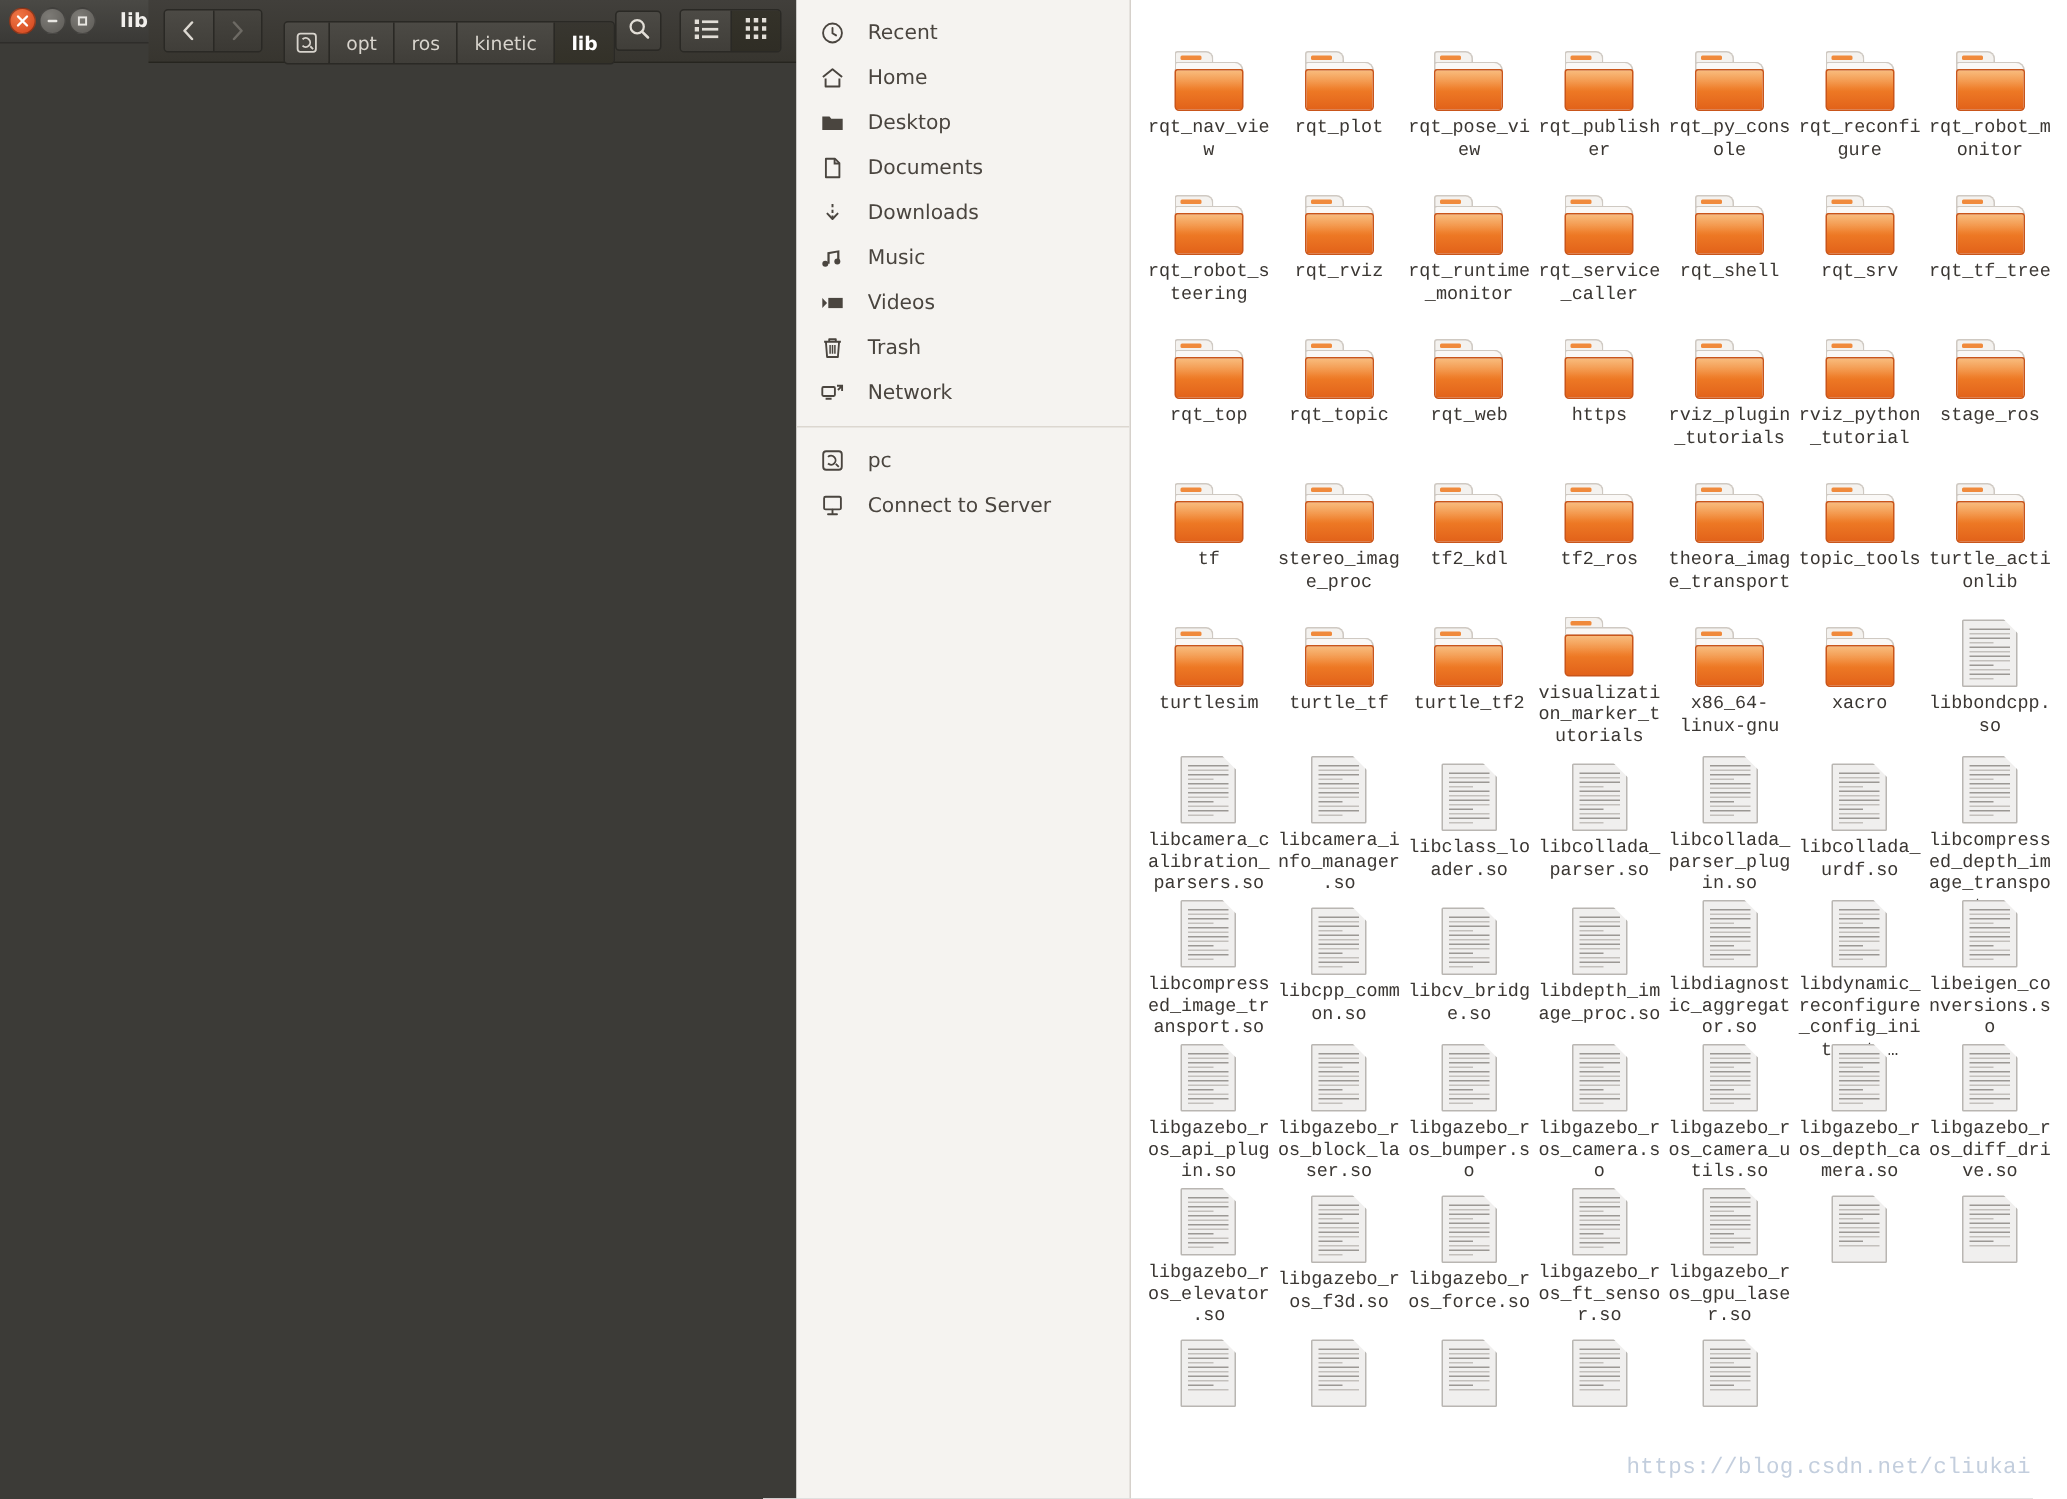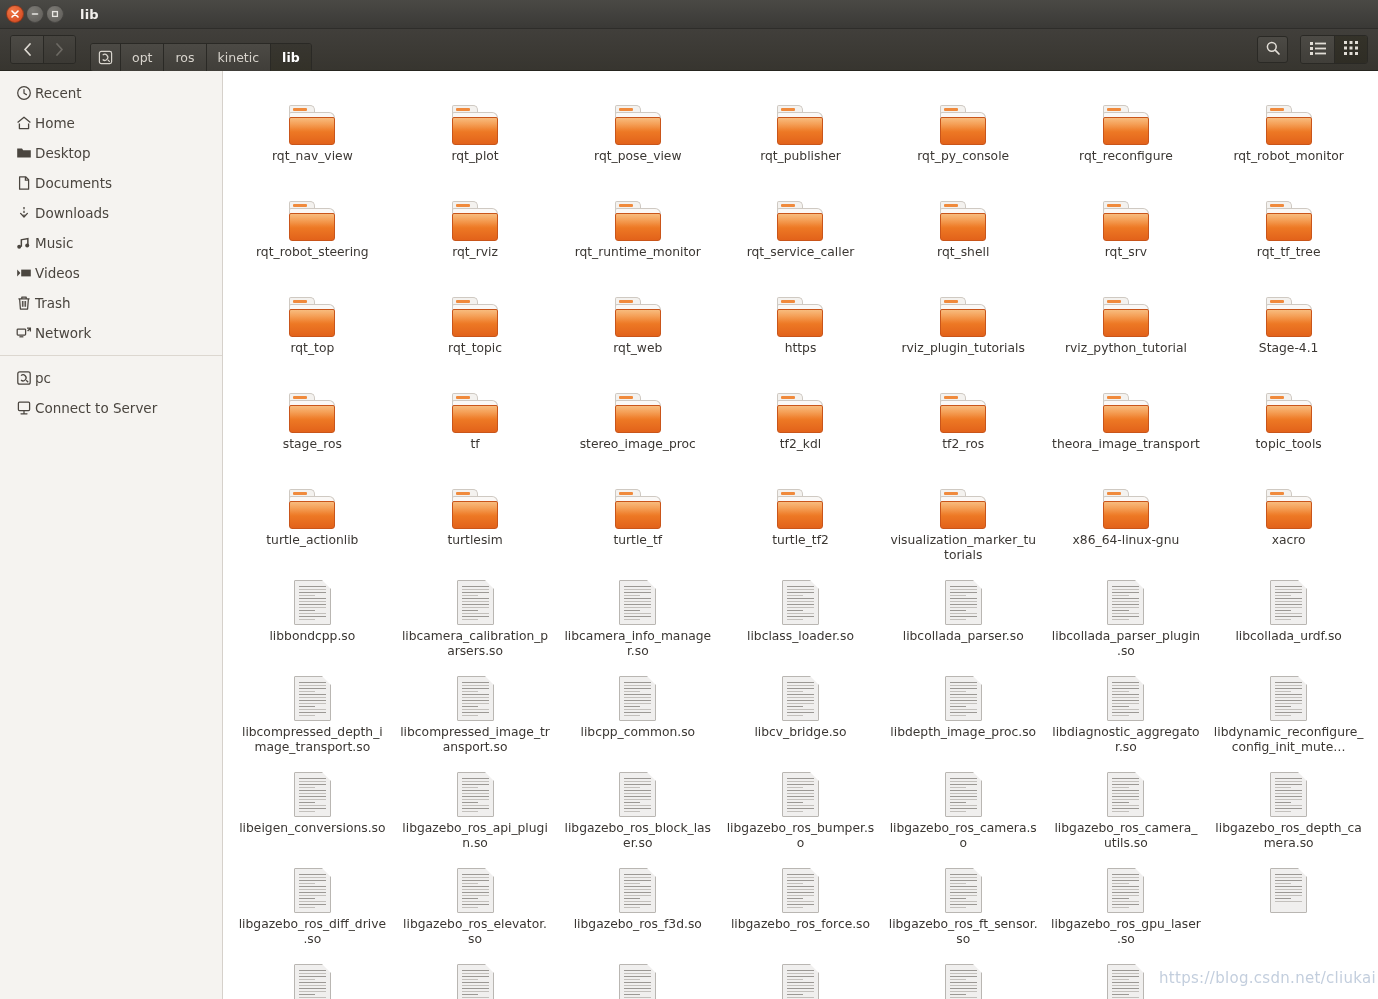--- a/index.html
+++ b/index.html
@@ -4,21 +4,21 @@
 <style>
   * { box-sizing: border-box; margin: 0; padding: 0; }
   html, body {
     width: 1378px; height: 999px;
     overflow: hidden;
     font-family: "DejaVu Sans", "Liberation Sans", sans-serif;
     background: #ffffff;
   }
   #app {
     width: 1378px; height: 999px;
-    display: flex; flex-direction: column;
+    display: flex; flex-direction: row;
     background: #3c3b37;
   }
 
   
   .titlebar {
     height: 29px; flex: 0 0 29px;
     background: linear-gradient(to bottom, #4a4945 0%, #3a3936 100%);
     display: flex; align-items: center;
     padding-left: 6px;
     border-bottom: 1px solid #2e2d2a;
@@ -105,39 +105,40 @@
   
   .sidebar {
     width: 223px; flex: 0 0 223px;
     background: #f5f3f0;
     border-right: 1px solid #d6d1cb;
     padding-top: 7px;
     overflow: hidden;
   }
   .side-item {
     height: 30px; display: flex; align-items: center;
-    padding-left: 15px; gap: 3px;
+    padding-left: 15px; gap: 15px;
     color: #4a453f; font-size: 13.5px;
   }
   .side-ico {
     width: 17px; height: 17px; flex: 0 0 17px;
     display: flex; align-items: center; justify-content: center;
     color: #4a453f;
   }
   .side-ico svg { display: block; }
   .side-sep {
     height: 1px; background: #dcd7d0;
     margin: 7px 0 7px 0;
   }
 
   
   .content {
     flex: 1 1 auto; position: relative;
     background: #ffffff;
     overflow: hidden;
+    font-family: Liberation Mono, monospace;
   }
   .grid {
     position: absolute; left: 0; right: 0;
     top: -78px;
     display: grid;
     grid-template-columns: repeat(7, 1fr);
     column-gap: 0; row-gap: 0;
     padding: 0 8px;
   }
   .cell {
@@ -195,21 +196,21 @@
   }
   .doc .lines { position: absolute; left: 5px; right: 5px; top: 6px; }
   .doc .lines i {
     display: block; height: 1px; background: #9b9894; margin-bottom: 2px;
   }
   .doc .lines i.s { width: 60%; }
   .doc .lines i.g { background: #c3c0bc; }
 
   .watermark {
     position: absolute;
-    right: 2px; bottom: 12px;
+    right: 24px; bottom: 12px;
     color: #b9c6d8; opacity: .85;
     font-size: 15px; letter-spacing: .3px;
     pointer-events: none;
   }
 </style>
 </head>
 <body>
 
 <div id="app">
 
@@ -632,30 +633,20 @@
             <div class="lbl">rviz_python_tutorial</div>
           </div>
           <div class="cell">
             <div class="ico-wrap">
               <div class="folder">
                 <div class="tab"></div>
                 <div class="flap"></div>
                 <div class="front"></div>
               </div>
             </div>
-            <div class="lbl">Stage-4.1</div>
-          </div>
-          <div class="cell">
-            <div class="ico-wrap">
-              <div class="folder">
-                <div class="tab"></div>
-                <div class="flap"></div>
-                <div class="front"></div>
-              </div>
-            </div>
             <div class="lbl">stage_ros</div>
           </div>
           <div class="cell">
             <div class="ico-wrap">
               <div class="folder">
                 <div class="tab"></div>
                 <div class="flap"></div>
                 <div class="front"></div>
               </div>
             </div>

